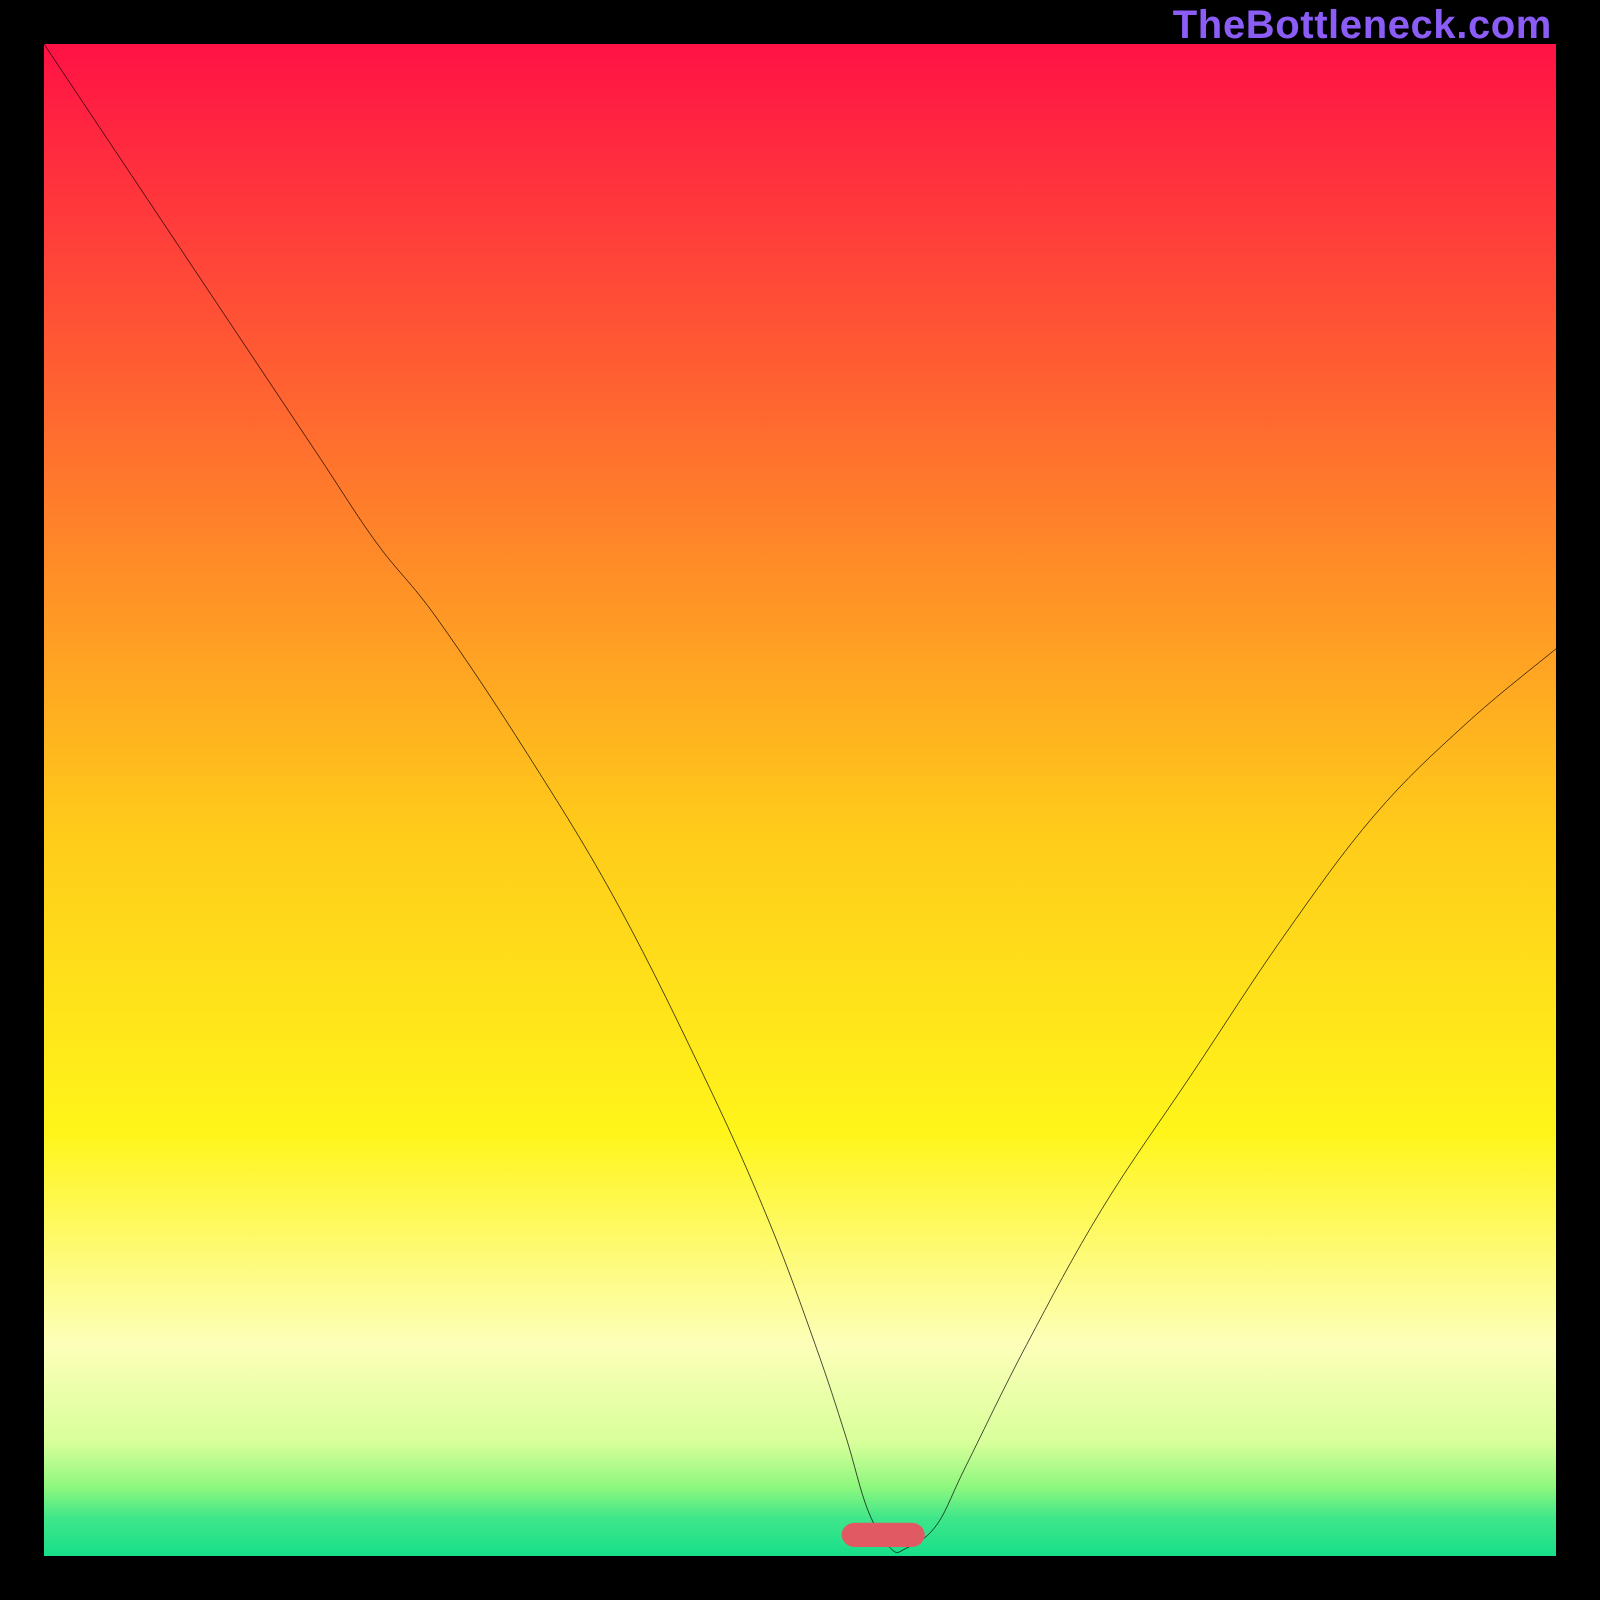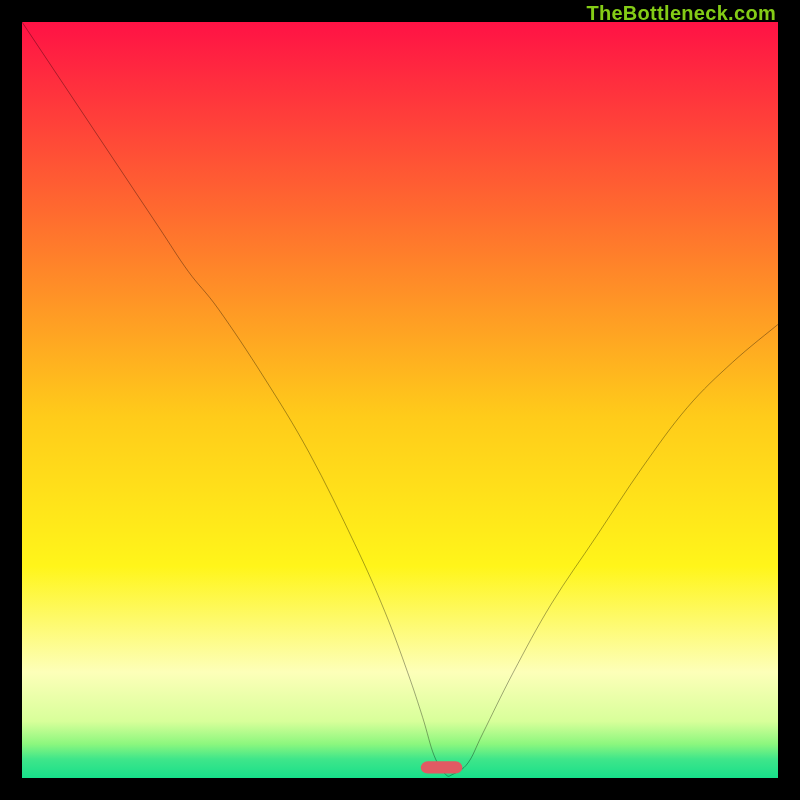--- a/index.html
+++ b/index.html
@@ -23,21 +23,21 @@
     inset: 0;
   }
   .watermark {
     position: absolute;
     top: 2px;
     right: 24px;
     font-family: Arial, Helvetica, sans-serif;
     font-size: 20px;
     font-weight: 700;
     letter-spacing: 0.3px;
-    color: #84cc16;
+    color: #8b5cf6;
     user-select: none;
   }
   .overlay-svg {
     position: absolute;
     inset: 0;
     width: 100%;
     height: 100%;
   }
 </style>
 </head>

